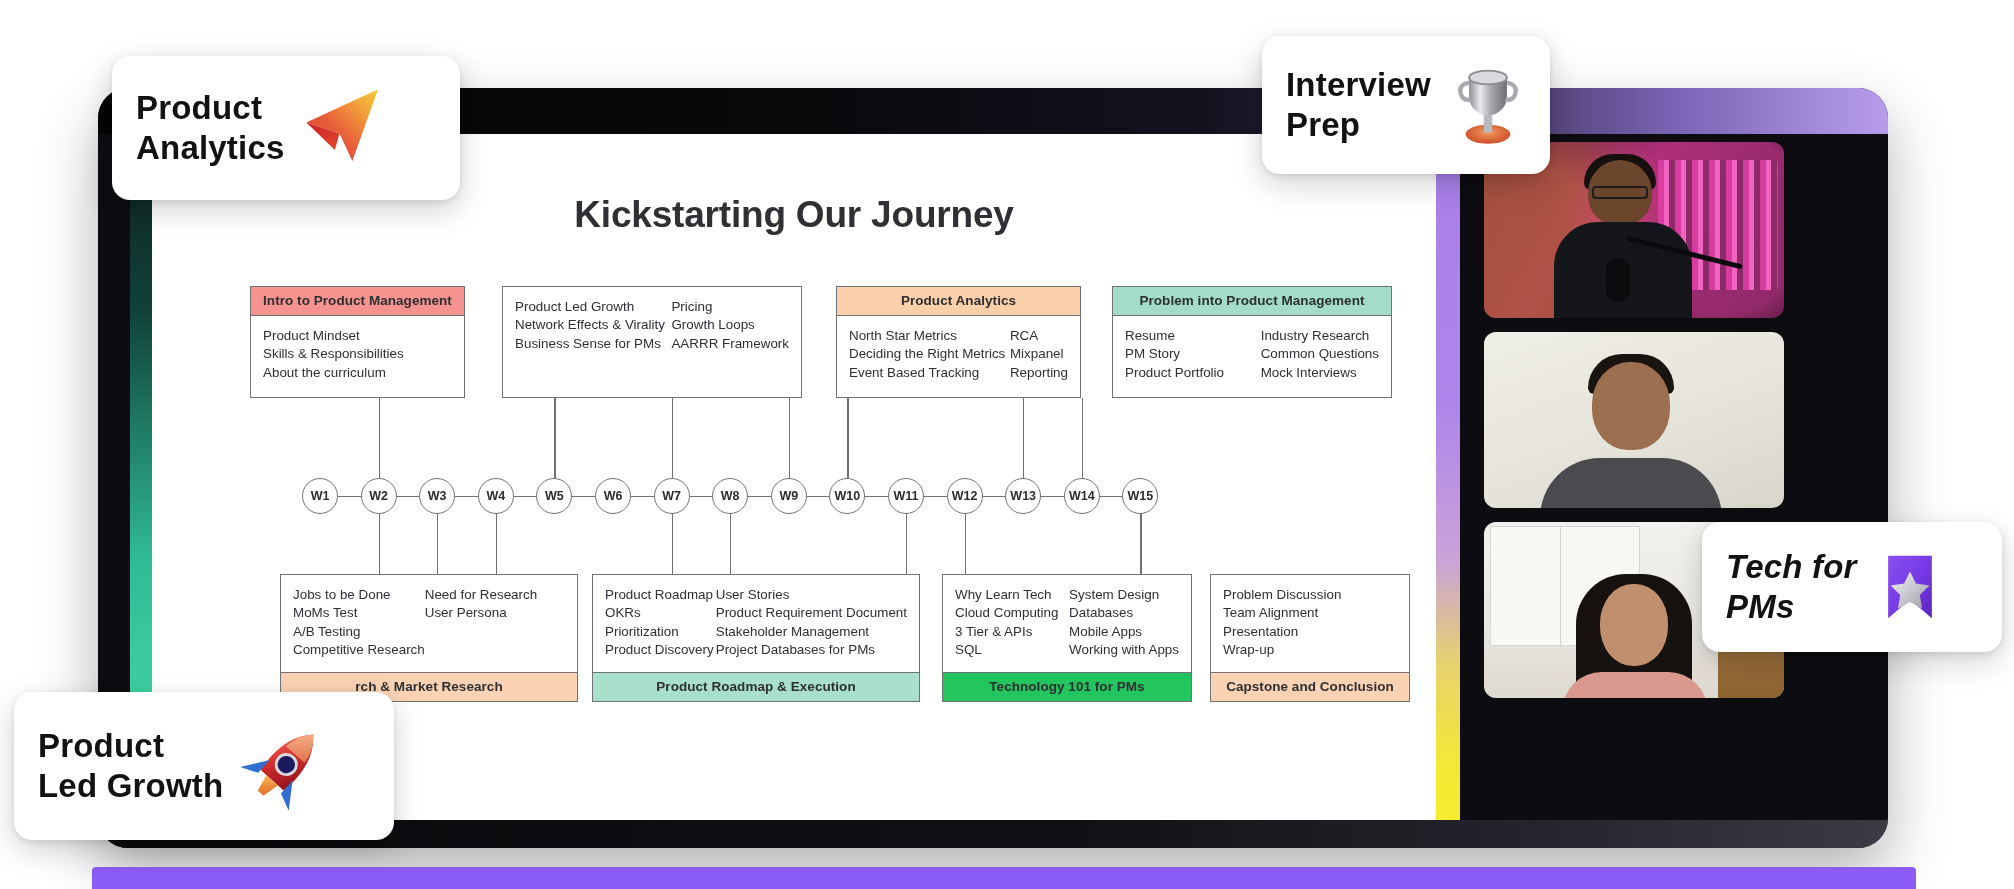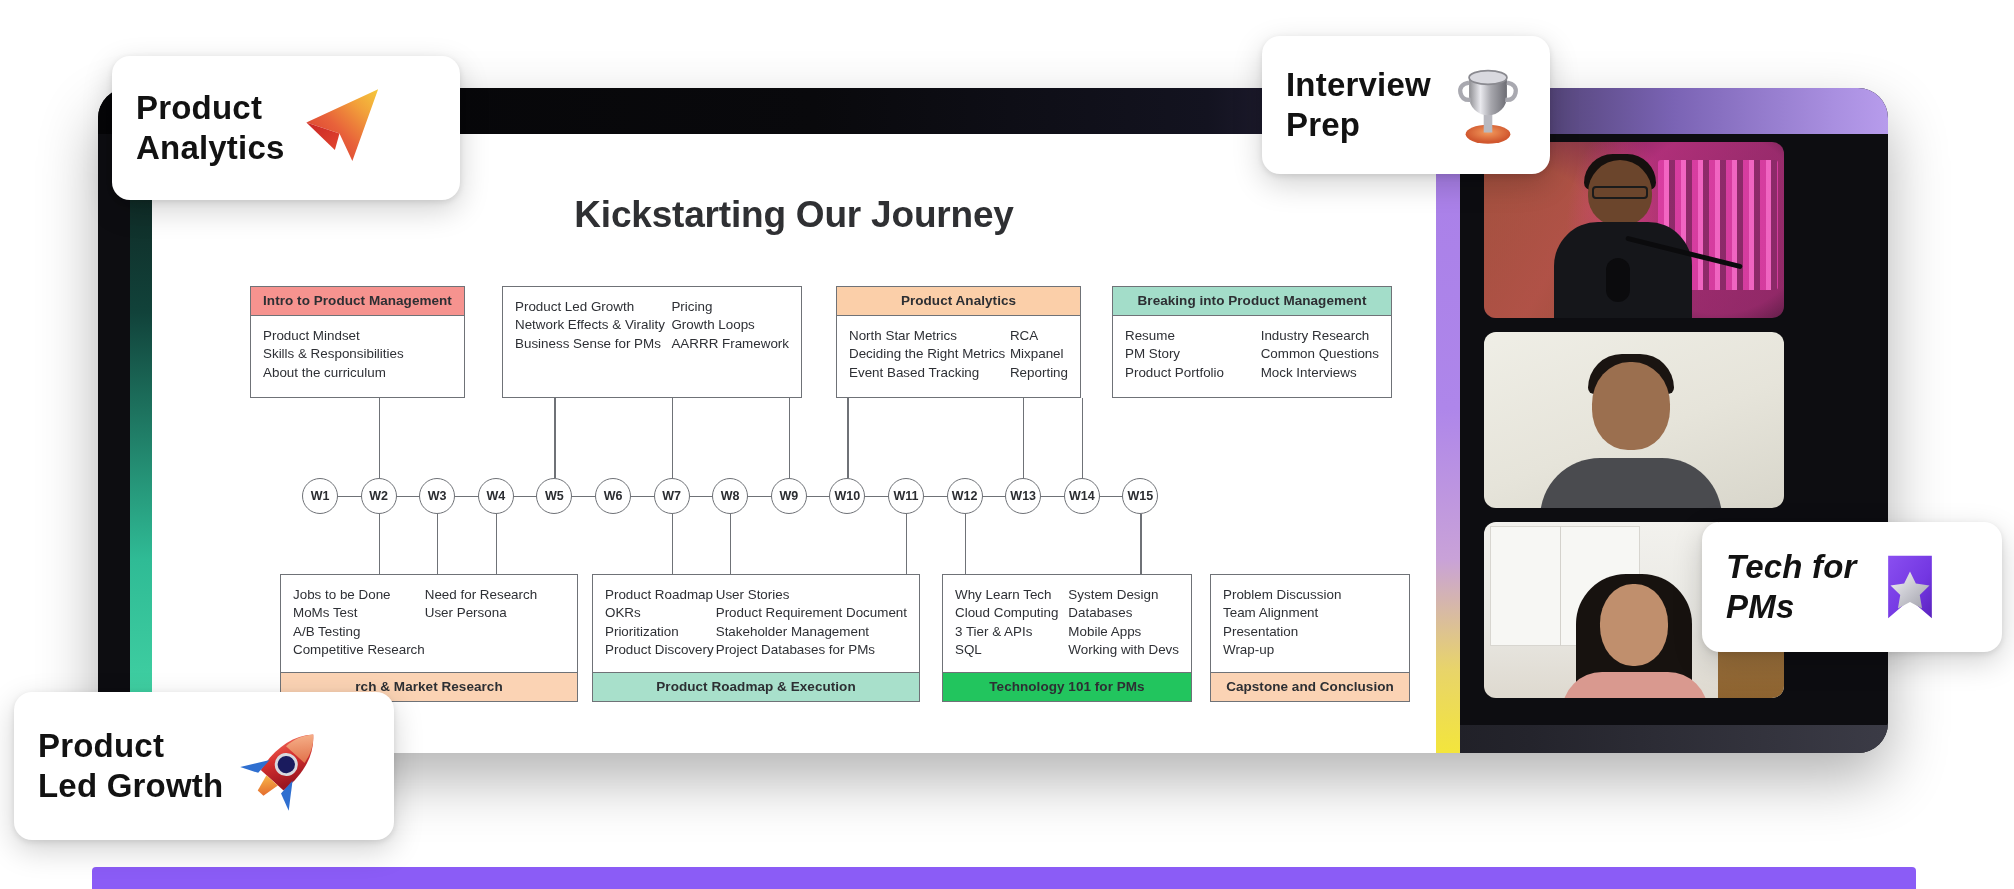--- a/index.html
+++ b/index.html
@@ -10,21 +10,21 @@
     overflow: hidden;
   }
 
   
   #stage { position: relative; width: 2014px; height: 889px; background:#fff; }
 
   
   .device {
     position: absolute;
     left: 98px; top: 88px;
-    width: 1790px; height: 665px;
+    width: 1790px; height: 760px;
     background: #0d0d11;
     border-radius: 30px;
     box-shadow: 0 26px 60px rgba(0,0,0,0.30);
     overflow: hidden;
     padding-left: 21px;
   }
   
   .bezel-top {
     position:absolute; left:0; top:0; width:100%; height:46px;
     background: linear-gradient(90deg,
@@ -276,21 +276,21 @@
                   <div class="topic">Event Based Tracking</div>
                 </div>
                 <div class="col">
                   <div class="topic">RCA</div>
                   <div class="topic">Mixpanel</div>
                   <div class="topic">Reporting</div>
                 </div>
               </div>
             </div>
             <div class="card" style="left: 960px; width: 280px; height: 112px; top: 152px;">
-              <div class="card-head" style="background: rgb(163, 221, 201);">Breaking into Product Management</div>
+              <div class="card-head" style="background: rgb(163, 221, 201);">Problem into Product Management</div>
               <div class="card-body">
                 <div class="col" style="width: 148px;">
                   <div class="topic">Resume</div>
                   <div class="topic">PM Story</div>
                   <div class="topic">Product Portfolio</div>
                 </div>
                 <div class="col">
                   <div class="topic">Industry Research</div>
                   <div class="topic">Common Questions</div>
                   <div class="topic">Mock Interviews</div>
@@ -334,21 +334,21 @@
                 <div class="col" style="width: 118px;">
                   <div class="topic">Why Learn Tech</div>
                   <div class="topic">Cloud Computing</div>
                   <div class="topic">3 Tier &amp; APIs</div>
                   <div class="topic">SQL</div>
                 </div>
                 <div class="col">
                   <div class="topic">System Design</div>
                   <div class="topic">Databases</div>
                   <div class="topic">Mobile Apps</div>
-                  <div class="topic">Working with Devs</div>
+                  <div class="topic">Working with Apps</div>
                 </div>
               </div>
               <div class="card-head bottom-head" style="background: #22c55e;">Technology 101 for PMs</div>
             </div>
             <div class="card" style="left: 1058px; width: 200px; height: 128px; top: 440px;">
               <div class="card-body">
                 <div class="col">
                   <div class="topic">Problem Discussion</div>
                   <div class="topic">Team Alignment</div>
                   <div class="topic">Presentation</div>

